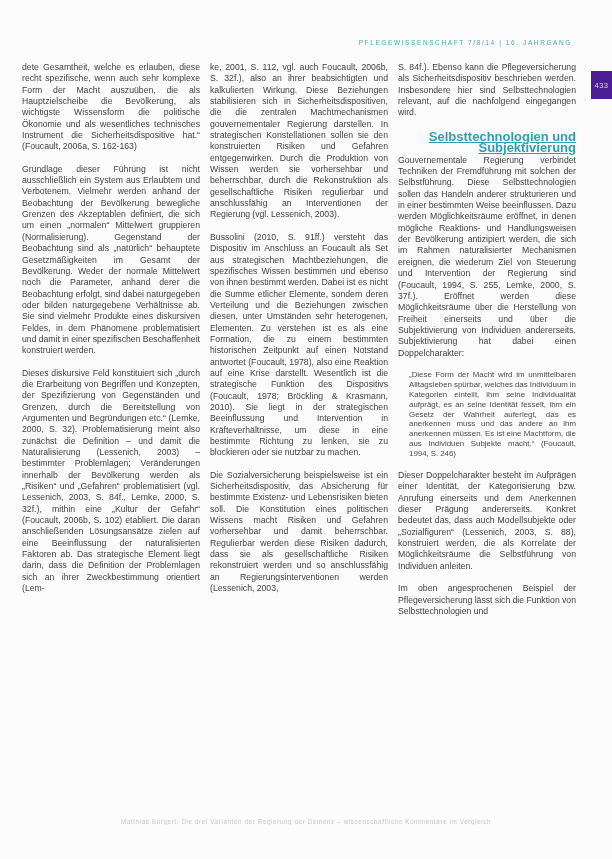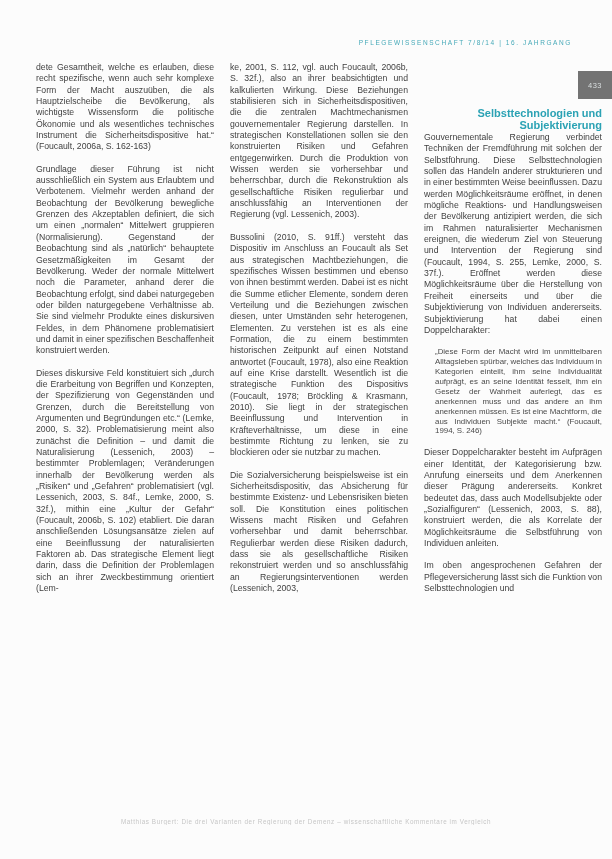--- a/index.html
+++ b/index.html
@@ -18,54 +18,54 @@
     text-align:right;
     font-size:6.5px;
     letter-spacing:1.6px;
     color:#46a9b8;
     text-transform:uppercase;
     white-space:nowrap;
   }
   .page-badge{
     position:absolute;
     top:71px;right:0;
-    width:34px;height:28px;
-    background:#737373;
+    width:21px;height:28px;
+    background:#4c1d95;
     color:#d9dedf;
     font-size:7.5px;
     letter-spacing:0.5px;
     display:flex;align-items:center;justify-content:center;
   }
   .columns{
     position:absolute;
-    top:62px;left:36px;
+    top:62px;left:22px;
     width:560px;
     display:flex;
-    gap:16px;
-    align-items:flex-end;
+    gap:10px;
   }
   .col{
     width:178px;
     flex:0 0 178px;
     font-size:8.7px;
     line-height:11.35px;
     text-align:justify;
     hyphens:auto;
     -webkit-hyphens:auto;
     word-spacing:-0.2px;
   }
   .col p{margin:0 0 11px 0;}
   .col p:last-child{margin-bottom:0;}
   .col-heading{
     margin:12px 0 1px 0;
-    font-size:11px;
+    font-size:13px;
     line-height:11.5px;
     font-weight:bold;
     text-align:right;
     color:#2ba2b4;
+    text-decoration:underline;
   }
   .block-quote{
     margin:0 0 11px 11px !important;
     font-size:7.9px;
     line-height:9.9px;
     color:#4a4a4a;
   }
   .running-footer{
     position:absolute;
     top:818px;left:30px;right:30px;
@@ -96,24 +96,25 @@
       <p>Dieses diskursive Feld konstituiert sich „durch die Erarbeitung von Begriffen und Konzepten, der Spezifizierung von Gegenständen und Grenzen, durch die Bereitstellung von Argumenten und Begründungen etc.“ (Lemke, 2000, S. 32). Problematisierung meint also zunächst die Definition – und damit die Naturalisierung (Lessenich, 2003) – bestimmter Problemlagen; Veränderungen innerhalb der Bevölkerung werden als „Risiken“ und „Gefahren“ problematisiert (vgl. Lessenich, 2003, S. 84f., Lemke, 2000, S. 32f.), mithin eine „Kultur der Gefahr“ (Foucault, 2006b, S. 102) etabliert. Die daran anschließenden Lösungsansätze zielen auf eine Beeinflussung der naturalisierten Faktoren ab. Das strategische Element liegt darin, dass die Definition der Problemlagen sich an ihrer Zweckbestimmung orientiert (Lem-</p>
     </section>
 
     <section class="col">
       <p>ke, 2001, S. 112, vgl. auch Foucault, 2006b, S. 32f.), also an ihrer beabsichtigten und kalkulierten Wirkung. Diese Beziehungen stabilisieren sich in Sicherheitsdispositiven, die die zentralen Machtmechanismen gouvernementaler Regierung darstellen. In strategischen Konstellationen sollen sie den konstruierten Risiken und Gefahren entgegenwirken. Durch die Produktion von Wissen werden sie vorhersehbar und beherrschbar, durch die Rekonstruktion als gesellschaftliche Risiken regulierbar und anschlussfähig an Interventionen der Regierung (vgl. Lessenich, 2003).</p>
       <p>Bussolini (2010, S. 91ff.) versteht das Dispositiv im Anschluss an Foucault als Set aus strategischen Machtbeziehungen, die spezifisches Wissen bestimmen und ebenso von ihnen bestimmt werden. Dabei ist es nicht die Summe etlicher Elemente, sondern deren Verteilung und die Beziehungen zwischen diesen, unter Umständen sehr heterogenen, Elementen. Zu verstehen ist es als eine Formation, die zu einem bestimmten historischen Zeitpunkt auf einen Notstand antwortet (Foucault, 1978), also eine Reaktion auf eine Krise darstellt. Wesentlich ist die strategische Funktion des Dispositivs (Foucault, 1978; Bröckling &amp; Krasmann, 2010). Sie liegt in der strategischen Beeinflussung und Intervention in Kräfteverhältnisse, um diese in eine bestimmte Richtung zu lenken, sie zu blockieren oder sie nutzbar zu machen.</p>
       <p>Die Sozialversicherung beispielsweise ist ein Sicherheitsdispositiv, das Absicherung für bestimmte Existenz- und Lebensrisiken bieten soll. Die Konstitution eines politischen Wissens macht Risiken und Gefahren vorhersehbar und damit beherrschbar. Regulierbar werden diese Risiken dadurch, dass sie als gesellschaftliche Risiken rekonstruiert werden und so anschlussfähig an Regierungsinterventionen werden (Lessenich, 2003,</p>
     </section>
 
     <section class="col">
+      <p>S. 84f.). Ebenso kann die Pflegeversicherung als Sicherheitsdispositiv beschrieben werden. Insbesondere hier sind Selbsttechnologien relevant, auf die nachfolgend eingegangen wird.</p>
       <h2 class="col-heading">Selbsttechnologien und Subjektivierung</h2>
       <p>Gouvernementale Regierung verbindet Techniken der Fremdführung mit solchen der Selbstführung. Diese Selbsttechnologien sollen das Handeln anderer strukturieren und in einer bestimmten Weise beeinflussen. Dazu werden Möglichkeitsräume eröffnet, in denen mögliche Reaktions- und Handlungsweisen der Bevölkerung antizipiert werden, die sich im Rahmen naturalisierter Mechanismen ereignen, die wiederum Ziel von Steuerung und Intervention der Regierung sind (Foucault, 1994, S. 255, Lemke, 2000, S. 37f.). Eröffnet werden diese Möglichkeitsräume über die Herstellung von Freiheit einerseits und über die Subjektivierung von Individuen andererseits. Subjektivierung hat dabei einen Doppelcharakter:</p>
       <p class="block-quote">„Diese Form der Macht wird im unmittelbaren Alltagsleben spürbar, welches das Individuum in Kategorien einteilt, ihm seine Individualität aufprägt, es an seine Identität fesselt, ihm ein Gesetz der Wahrheit auferlegt, das es anerkennen muss und das andere an ihm anerkennen müssen. Es ist eine Machtform, die aus Individuen Subjekte macht.“ (Foucault, 1994, S. 246)</p>
       <p>Dieser Doppelcharakter besteht im Aufprägen einer Identität, der Kategorisierung bzw. Anrufung einerseits und dem Anerkennen dieser Prägung andererseits. Konkret bedeutet das, dass auch Modellsubjekte oder „Sozialfiguren“ (Lessenich, 2003, S. 88), konstruiert werden, die als Korrelate der Möglichkeitsräume die Selbstführung von Individuen anleiten.</p>
-      <p>Im oben angesprochenen Gefahren der Pflegeversicherung lässt sich die Funktion von Selbsttechnologien und</p>
+      <p>Im oben angesprochenen Beispiel der Pflegeversicherung lässt sich die Funktion von Selbsttechnologien und</p>
     </section>
 
   </main>
 
   <div class="running-footer">Matthias Burgert: Die drei Varianten der Regierung der Demenz – wissenschaftliche Kommentare im Vergleich</div>
 
 </div>
 
 </body></html>

